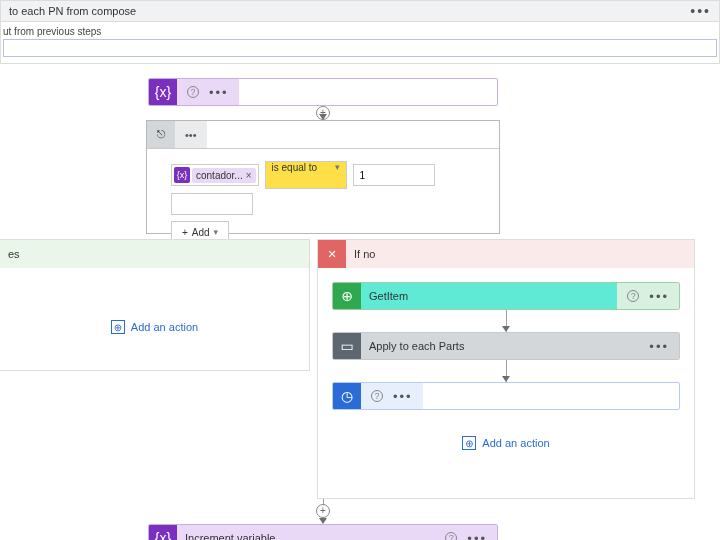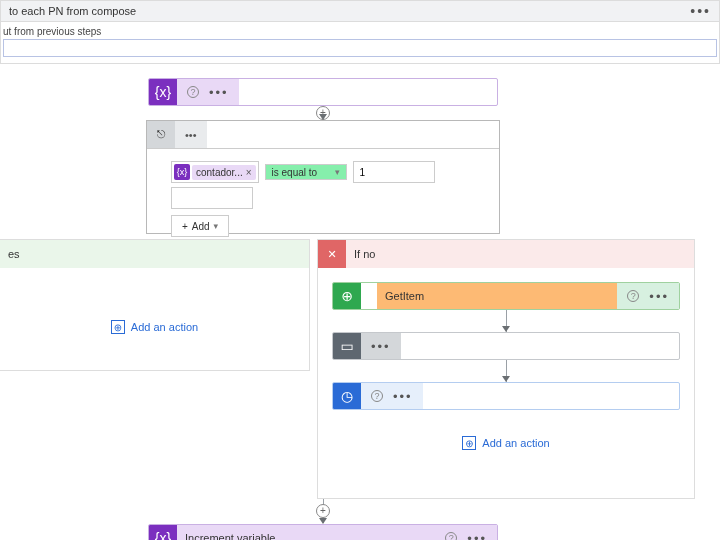--- a/index.html
+++ b/index.html
@@ -23,21 +23,21 @@
   .card .tail .q { width: 12px; height: 12px; border-radius: 50%; border: 1px solid #888; font-size: 9px; display: flex; align-items: center; justify-content: center; color: #888; }
   .card .tail .dots { font-size: 13px; letter-spacing: 2px; cursor: pointer; color: #555; }
 
   .card.purple { border: 1px solid #c9b0e3; }
   .card.purple .iconbox { background: #7b2fbf; }
   .card.purple .body { background: #e9d9f6; }
   .card.purple .tail { background: #e9d9f6; }
 
   .card.green { border: 1px solid #9fd19f; }
   .card.green .iconbox { background: #2fa84f; }
-  .card.green .body { background: #fdba74; margin-left: 16px; }
+  .card.green .body { background: #5eead4; }
   .card.green .tail { background: #d7f0e0; }
 
   .card.blue { border: 1px solid #b4cdf0; }
   .card.blue .iconbox { background: #2a6bd6; }
   .card.blue .body { background: #e6effb; }
   .card.blue .tail { background: #e6effb; }
 
   .card.darkgrey .iconbox { background: #5e6770; }
   .card.darkgrey { border: 1px solid #c5c8cc; }
   .card.darkgrey .body { background: #d4d7da; }
@@ -48,21 +48,21 @@
   .condition-header { height: 28px; display: flex; align-items: stretch; border-bottom: 1px solid #ccc; }
   .condition-header .iconbox { width: 28px; background: #d4d7da; display:flex; align-items:center; justify-content:center; color:#333; }
   .condition-header .body { flex:1; background:#e9ebed; display:flex; align-items:center; padding:0 8px; font-size:11px; }
   .condition-header .tail { background:#e9ebed; display:flex; align-items:center; padding:0 10px; color:#555; }
   .condition-body-inner { padding: 12px 24px 8px 24px; }
   .cond-row { display:flex; gap:6px; align-items:center; }
   .cond-pill { display:flex; align-items:center; border:1px solid #ccc; height:22px; padding:0 2px 0 0; background:#fff; }
   .cond-pill .pill-icon { width:16px; height:16px; margin:0 2px; background:#7b2fbf; color:#fff; font-size:9px; display:flex; align-items:center; justify-content:center; border-radius:2px; }
   .cond-pill .pill-text { font-size:10px; background:#e9d9f6; padding:2px 4px; border-radius:2px; display:flex; align-items:center; gap:3px; }
   .cond-pill .pill-text .x { font-size:10px; color:#555; cursor:pointer; }
-  .cond-select { border:1px solid #ccc; height:16px; width:82px; display:flex; align-items:center; padding:0 6px; font-size:10px; justify-content:space-between; background:#86efac; }
+  .cond-select { border:1px solid #ccc; height:28px; width:82px; display:flex; align-items:flex-start; padding:0 6px; font-size:10px; justify-content:space-between; background:#fde047; }
   .cond-select .chev { font-size:9px; color:#777; }
   .cond-input { border:1px solid #ccc; height:22px; width:82px; padding:0 6px; font-size:10px; background:#fff; }
   .cond-empty { border:1px solid #ccc; height:22px; width:82px; margin-top:4px; background:#fff; }
   .add-btn { margin-top:6px; border:1px solid #ccc; height:22px; width:58px; display:flex; align-items:center; justify-content:center; gap:4px; font-size:10px; cursor:pointer; background:#fff; }
 
   
   .branch { position:absolute; border:1px solid #ddd; background:#fff; }
   .branch.yes { left:0; top:175px; width:310px; height:132px; border-left:none; }
   .branch.no  { left:317px; top:175px; width:378px; height:260px; }
   .branch-header { height:28px; display:flex; align-items:stretch; }
@@ -178,20 +178,21 @@
       </div>
       <div style="height:22px; position:relative;">
         <div class="vline" style="left:50%; top:0; height:22px;"></div>
         <div class="arrowhead" style="left:calc(50% - 4px); top:16px;"></div>
       </div>
 
       <div class="card darkgrey" style="position:relative; width:100%;">
         <div class="iconbox">
             <span class="ico">▭</span>
           </div>
+        <div class="body">Apply to each Parts</div>
         <div class="tail">
             <span class="dots">•••</span>
           </div>
       </div>
       <div style="height:22px; position:relative;">
         <div class="vline" style="left:50%; top:0; height:22px;"></div>
         <div class="arrowhead" style="left:calc(50% - 4px); top:16px;"></div>
       </div>
 
       <div class="card blue" style="position:relative; width:100%;">

